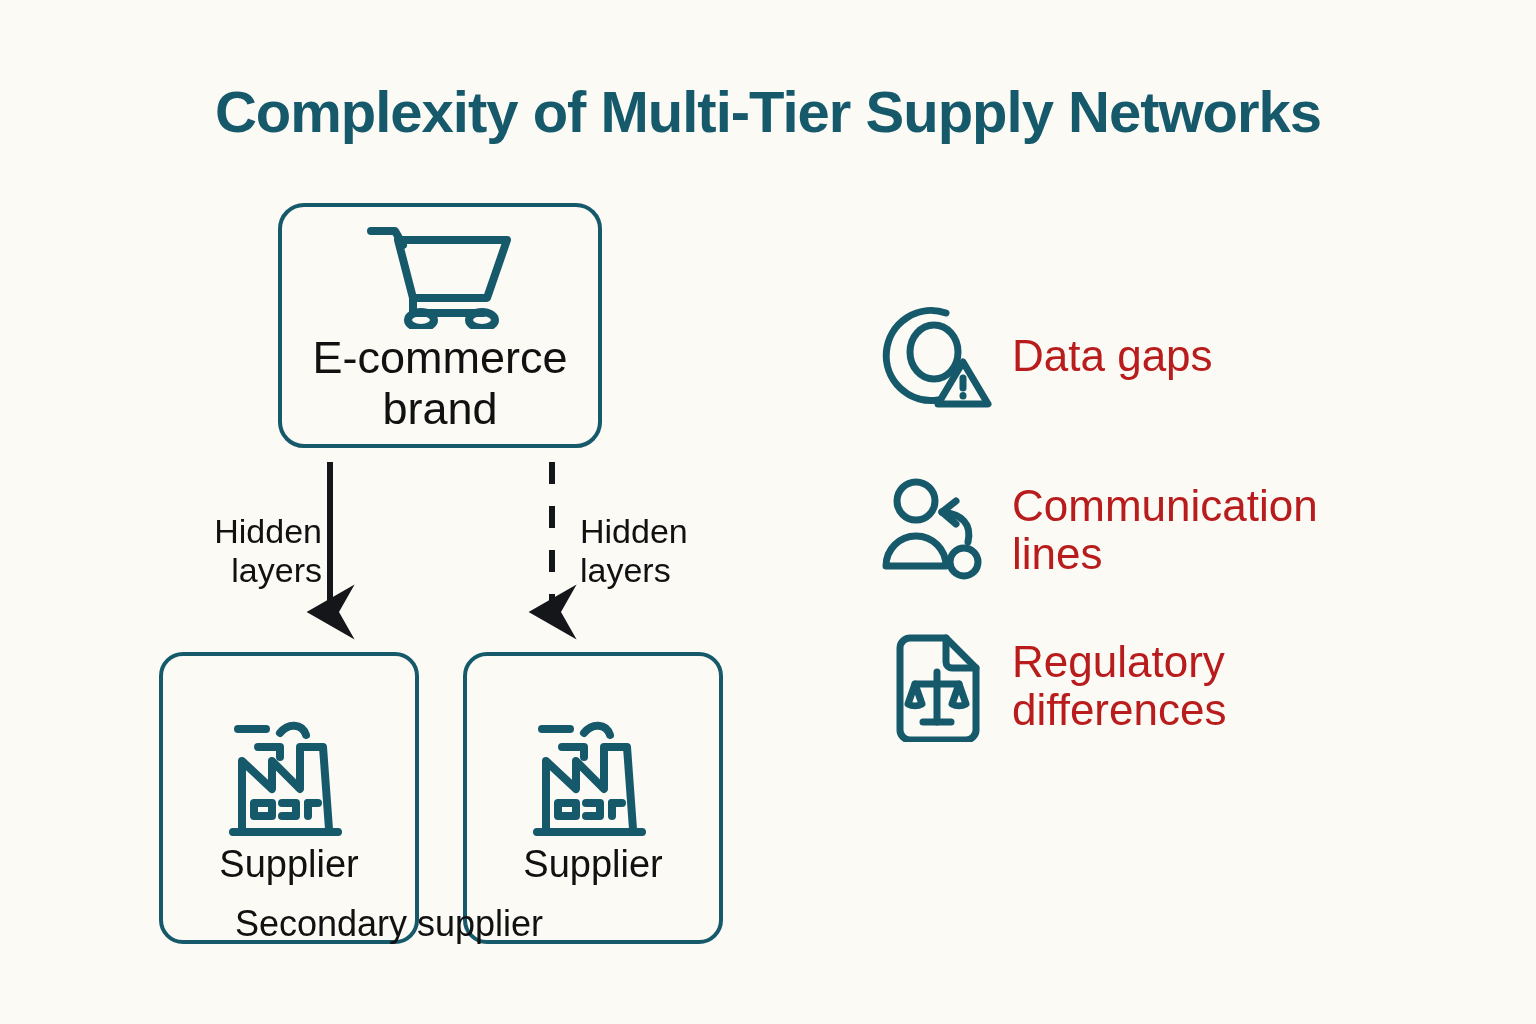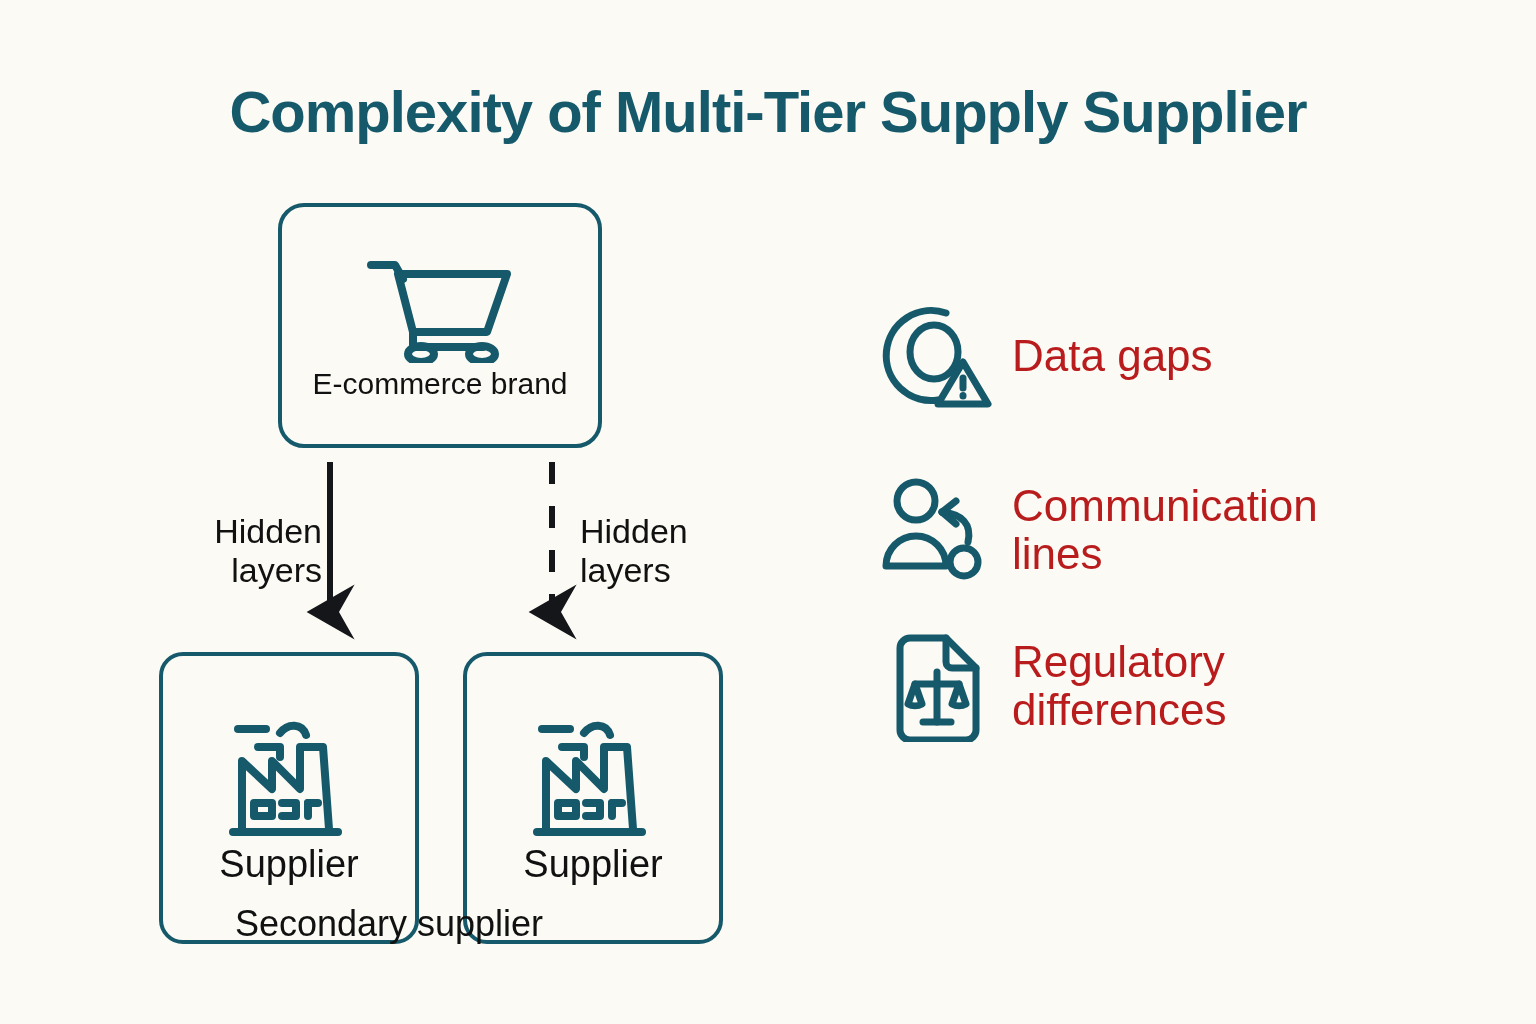--- a/index.html
+++ b/index.html
@@ -61,21 +61,21 @@
   }
 
   #brand-node {
     left: 278px;
     top: 203px;
     width: 324px;
     height: 245px;
     border-radius: 26px;
   }
   #brand-node .node-label {
-    font-size: 30px;
+    font-size: 45px;
     margin-top: 4px;
   }
 
   .supplier-node {
     width: 260px;
     height: 292px;
     border-radius: 24px;
   }
   #supplier-node-1 { left: 159px; top: 652px; }
   #supplier-node-2 { left: 463px; top: 652px; }
@@ -148,21 +148,21 @@
     white-space: pre-line;
   }
   #feature-item-0 { margin-bottom: 62px; }
   #feature-item-1 { margin-bottom: 44px; }
 </style>
 </head>
 <body>
 
 <div class="stage">
 
-  <div class="title">Complexity of Multi-Tier Supply Supplier</div>
+  <div class="title">Complexity of Multi-Tier Supply Networks</div>
 
   <svg id="connector-layer" viewBox="0 0 1536 1024" width="1536" height="1024" aria-hidden="true">
     <defs>
       <marker id="arrowhead-solid" markerWidth="10" markerHeight="9" refX="5" refY="4.5" orient="auto" markerUnits="strokeWidth">
         <path d="M0.4,0.4 L5,8.4 L9.6,0.4 L5,3.0 Z" fill="#14161a"></path>
       </marker>
       <marker id="arrowhead-dashed" markerWidth="10" markerHeight="9" refX="5" refY="4.5" orient="auto" markerUnits="strokeWidth">
         <path d="M0.4,0.4 L5,8.4 L9.6,0.4 L5,3.0 Z" fill="#14161a"></path>
       </marker>
     </defs>

